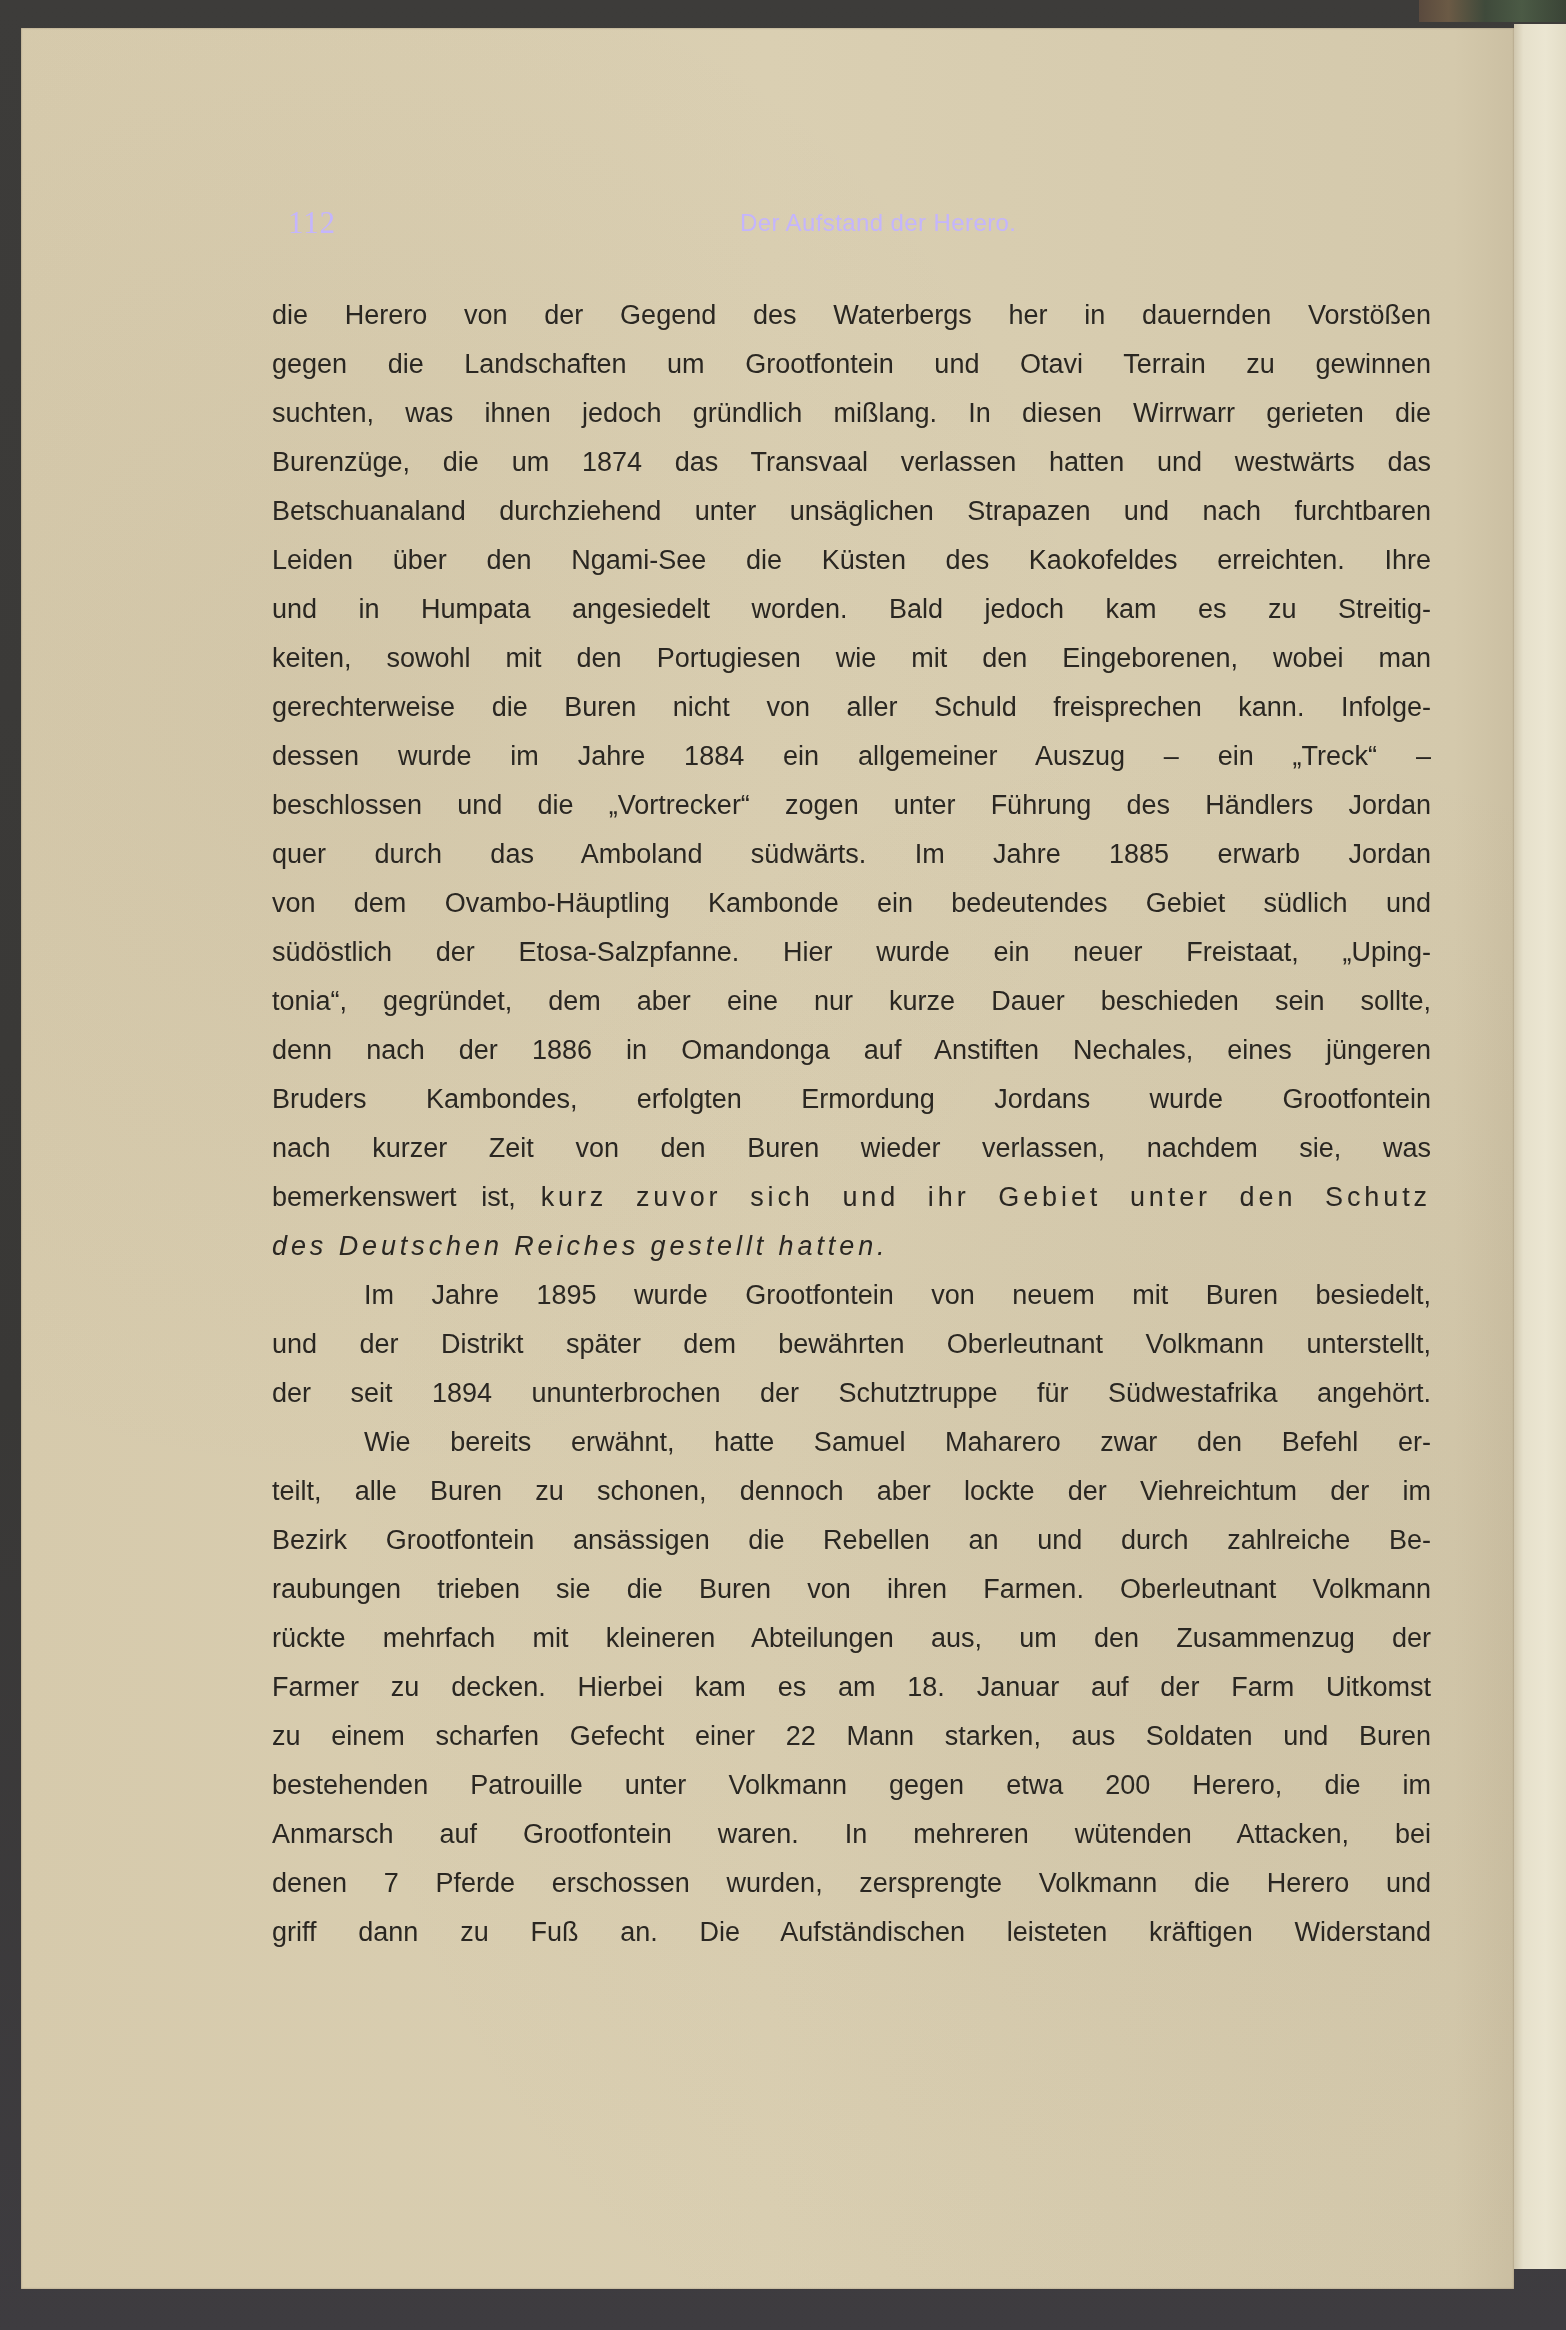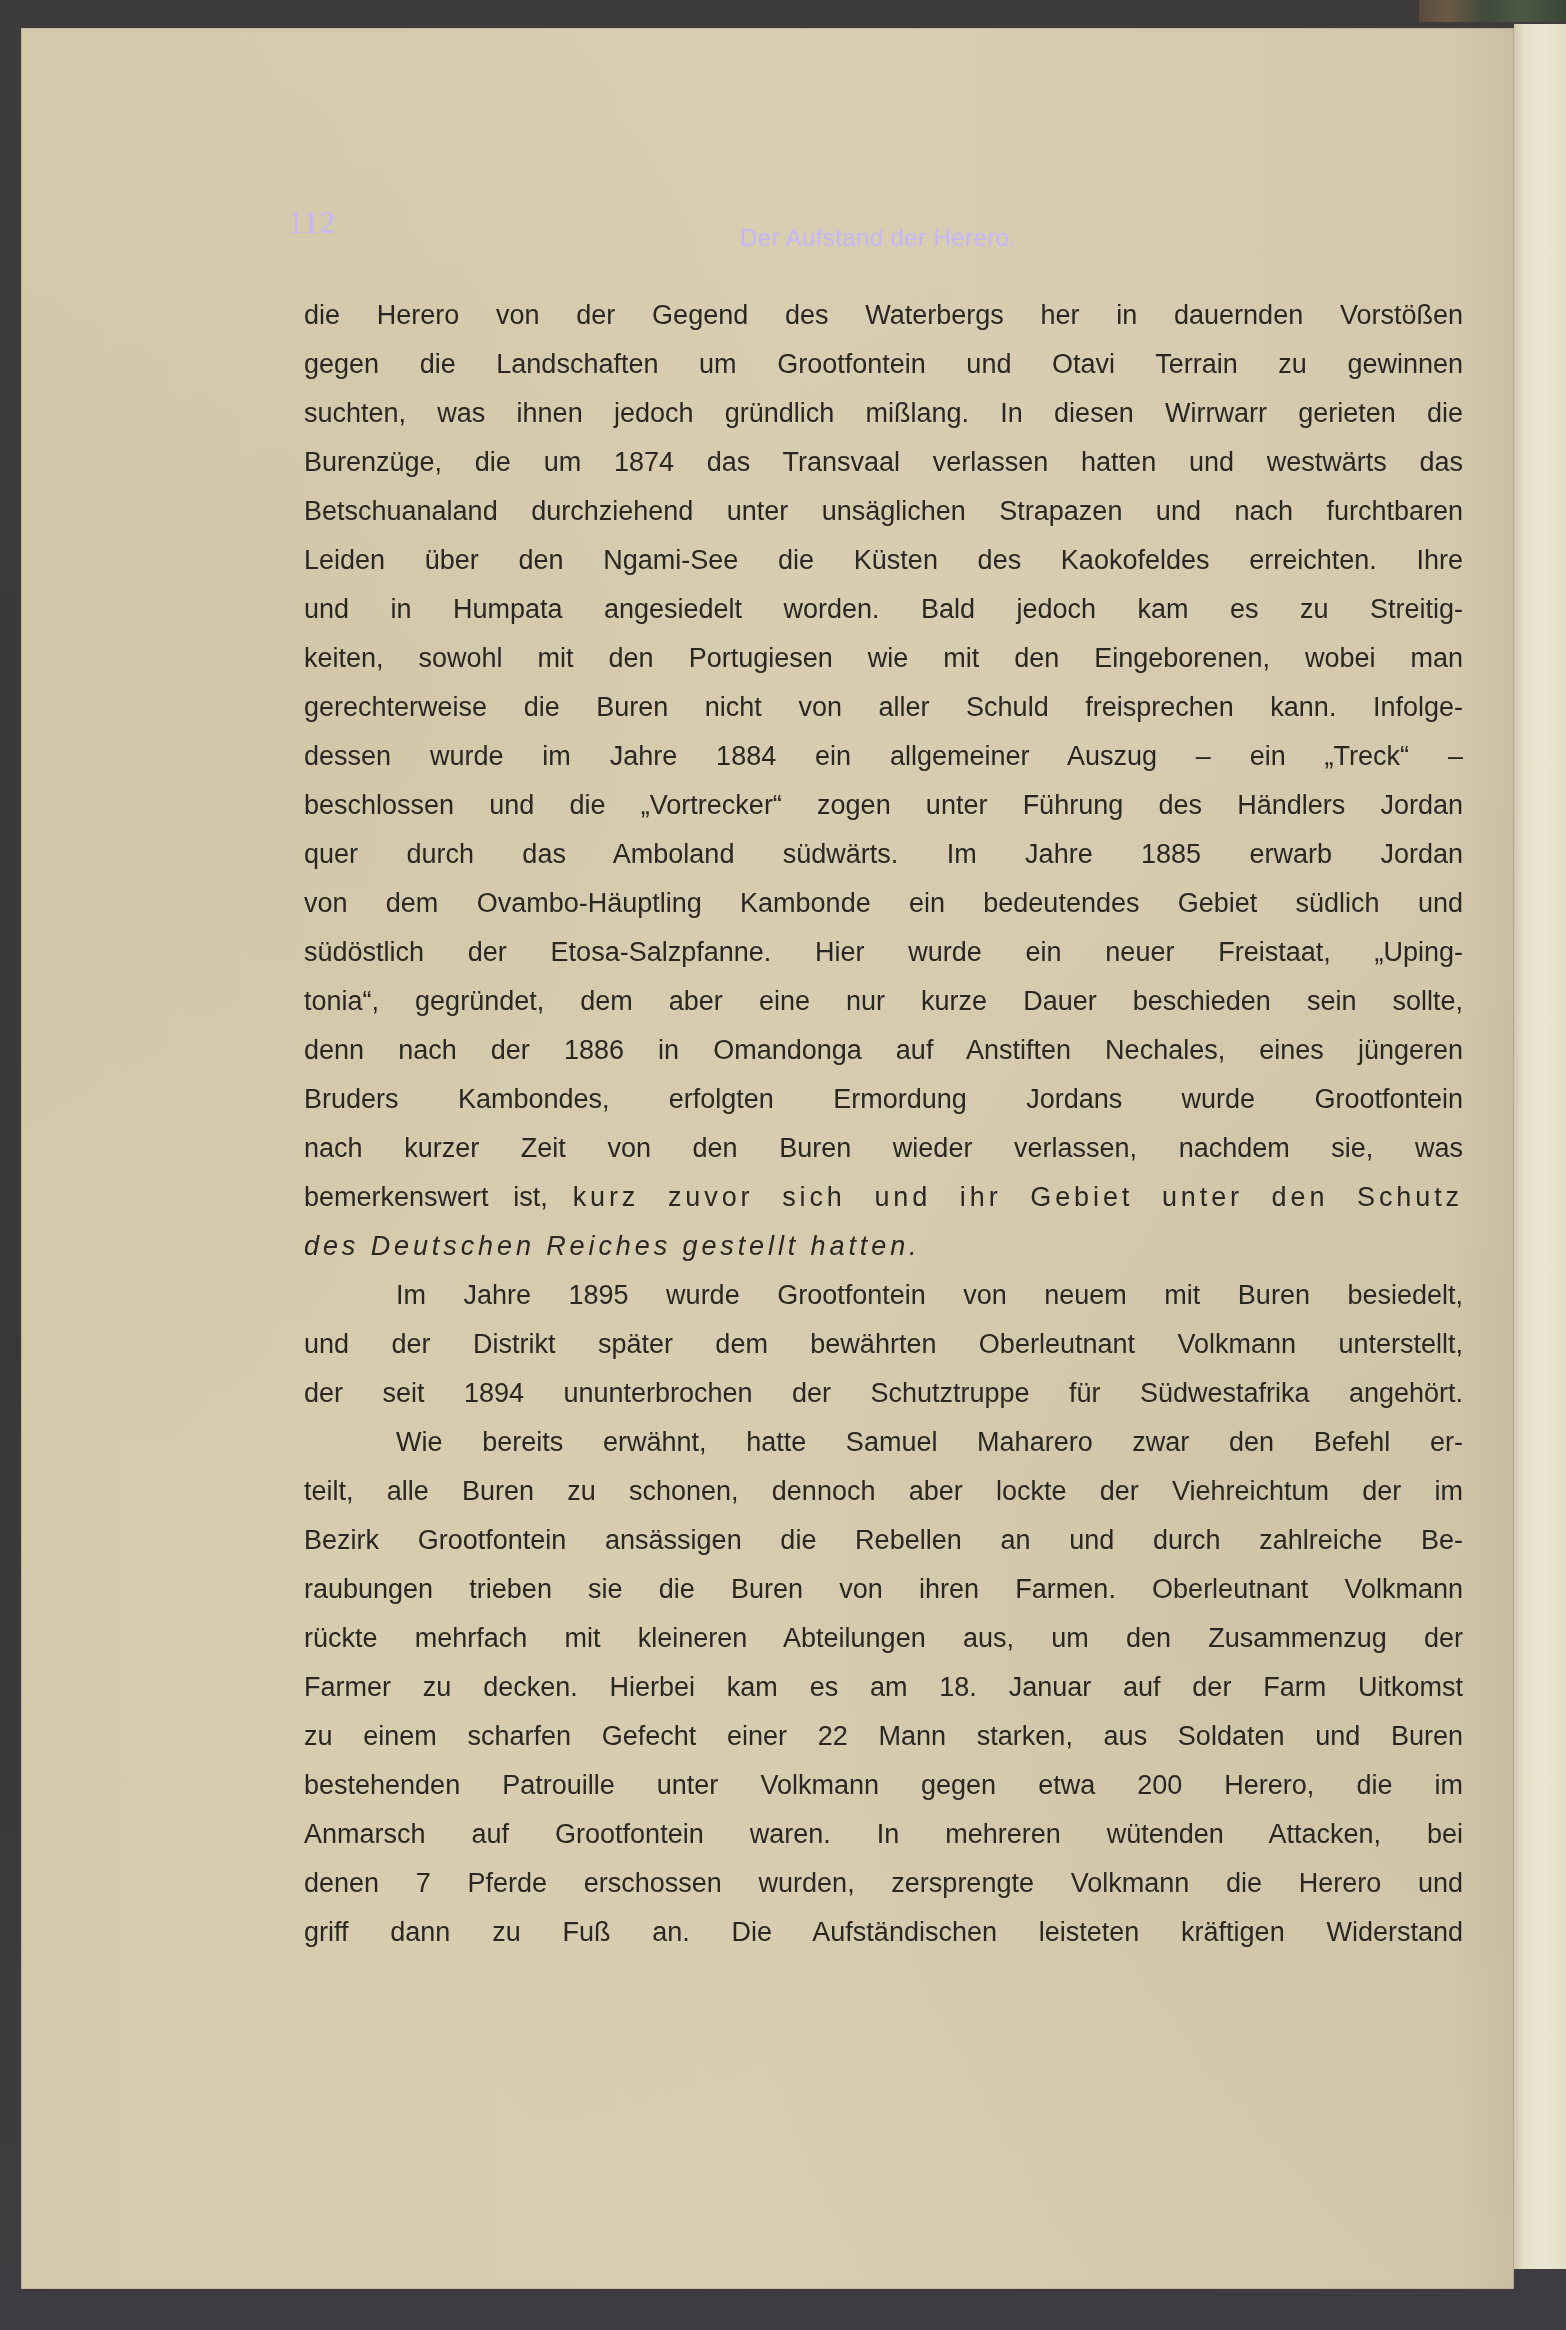--- a/index.html
+++ b/index.html
@@ -59,29 +59,29 @@
     position: absolute;
     left: 0;
     top: 0;
     font-family: "Liberation Serif", serif;
     font-size: 31px;
     letter-spacing: 0.8px;
   }
   .header-title {
     position: absolute;
     left: 452px;
-    top: 19px;
+    top: 4px;
     font-family: "Liberation Sans", sans-serif;
     font-size: 24px;
     letter-spacing: 0.4px;
   }
   .body-text {
     position: absolute;
     top: 291px;
-    left: 304px;
+    left: 272px;
     width: 1159px;
     color: #2a2722;
     font-family: "Liberation Sans", sans-serif;
     font-size: 27px;
   }
   .line {
     display: block;
     height: 49px;
     line-height: 49px;
     white-space: nowrap;

